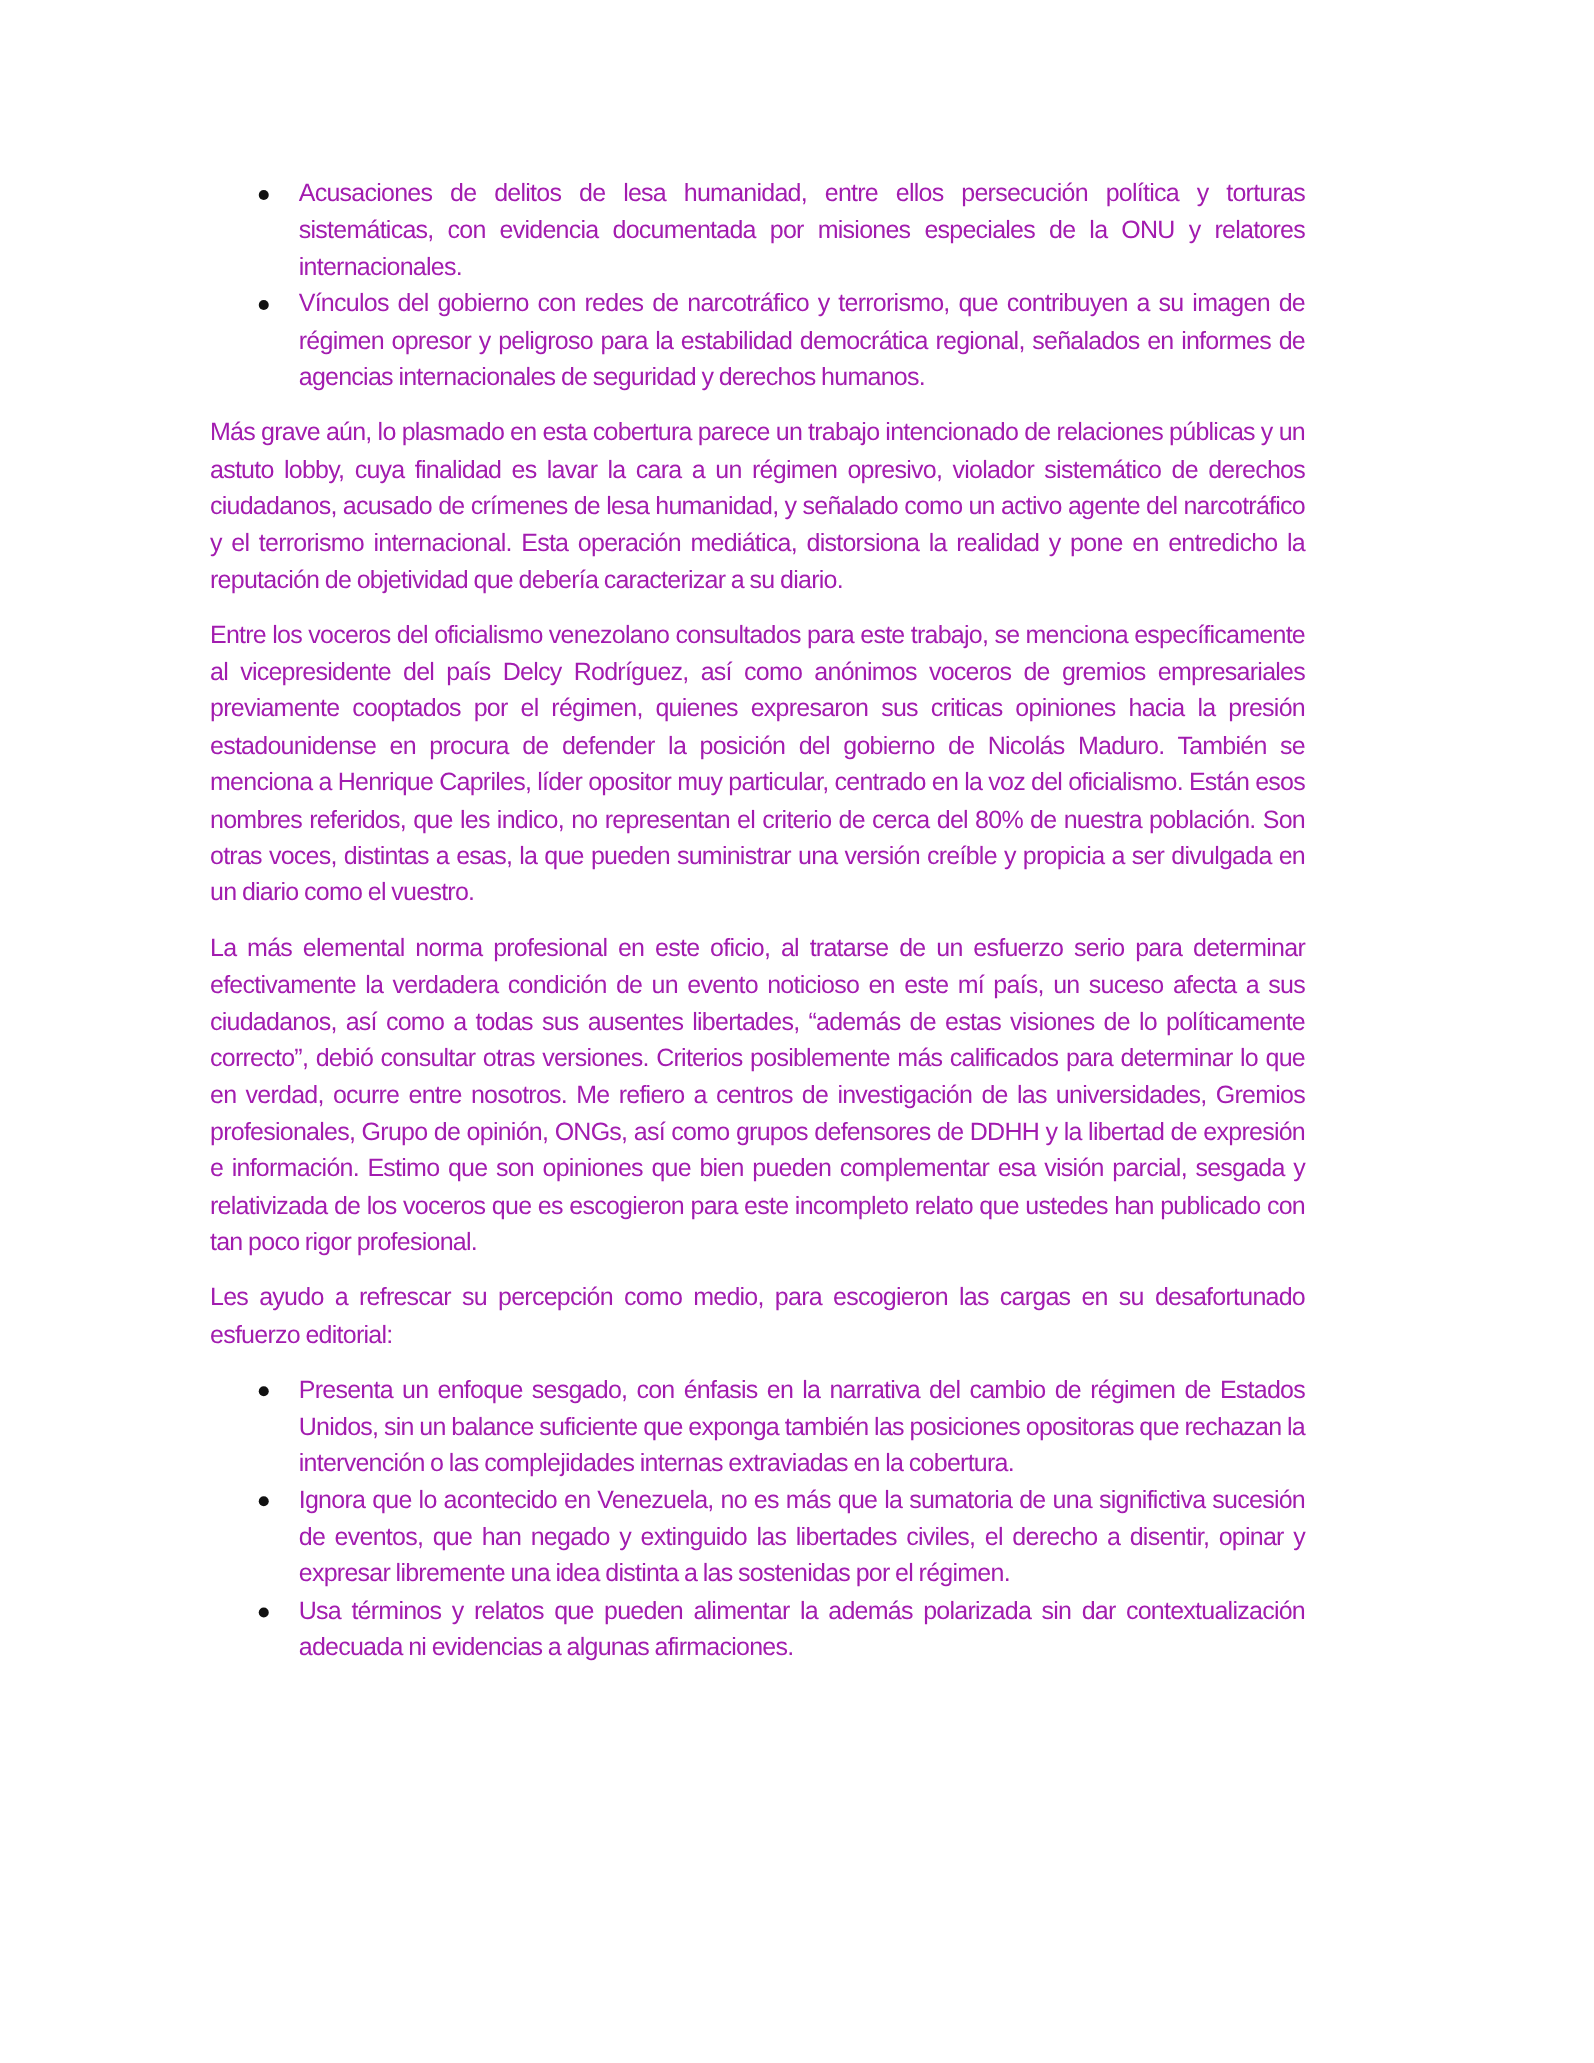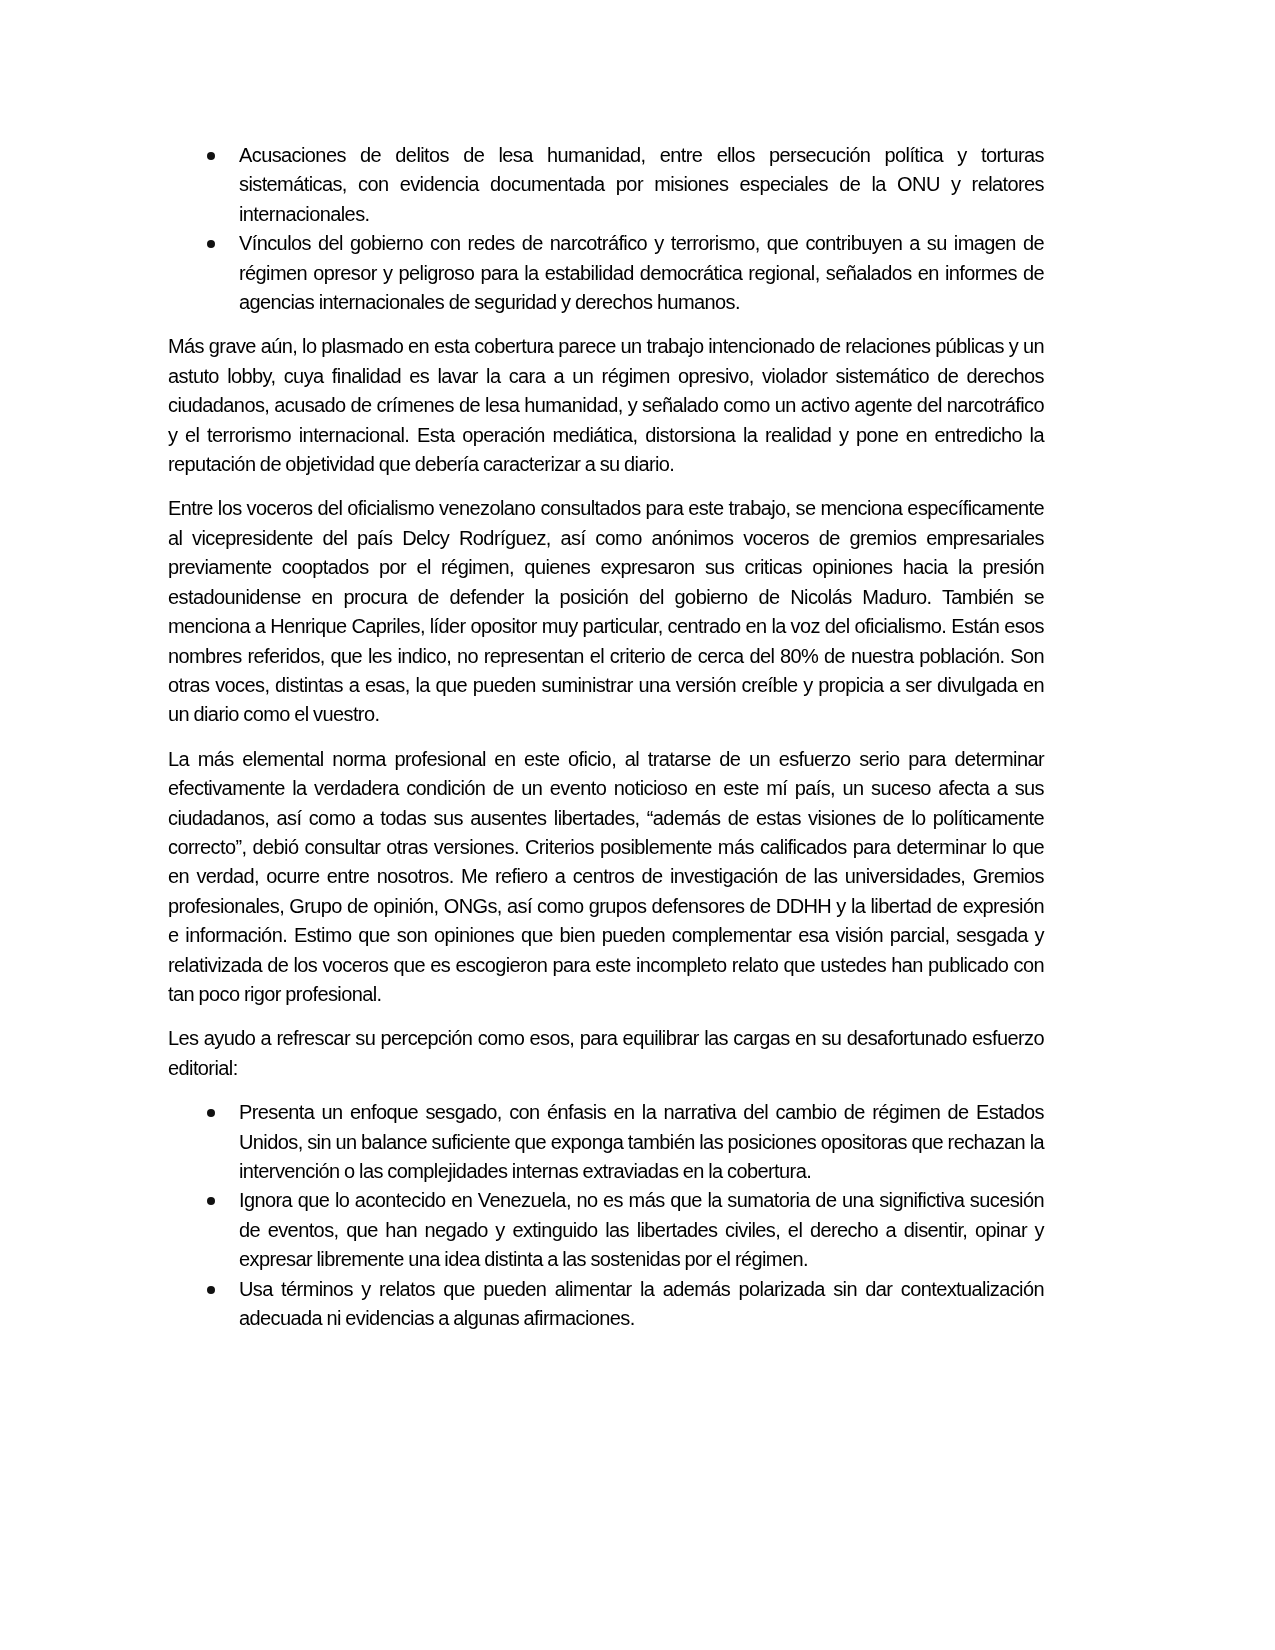--- a/index.html
+++ b/index.html
@@ -5,21 +5,21 @@
   html, body { margin: 0; padding: 0; background: #ffffff; }
   body { width: 1275px; height: 1650px; position: relative; overflow: hidden; }
   .page {
     position: absolute;
     left: 168px;
     top: 141px;
     width: 876px;
     font-family: "Liberation Sans", sans-serif;
     font-size: 20px;
     line-height: 29.4px;
-    color: #000000;
+    color: #a21caf;
     letter-spacing: -0.6px;
     word-spacing: -0.5px;
   }
   .para { text-align: justify; margin: 0 0 15px 0; }
   ul.bullets { list-style: none; margin: 0 0 15px 0; padding: 0; }
   ul.bullets li { position: relative; padding-left: 71px; text-align: justify; }
   .bullet-dot {
     position: absolute; left: 39px; top: 11px;
     width: 8px; height: 8px; border-radius: 50%; background: #111111;
   }
@@ -37,21 +37,21 @@
     </li>
     <li>
       <span class="bullet-dot"></span>
       <span>Vínculos del gobierno con redes de narcotráfico y terrorismo, que contribuyen a su imagen de régimen opresor y peligroso para la estabilidad democrática regional, señalados en informes de agencias internacionales de seguridad y derechos humanos.</span>
     </li>
   </ul>
 
   <p class="para">Más grave aún, lo plasmado en esta cobertura parece un trabajo intencionado de relaciones públicas y un astuto lobby, cuya finalidad es lavar la cara a un régimen opresivo, violador sistemático de derechos ciudadanos, acusado de crímenes de lesa humanidad, y señalado como un activo agente del narcotráfico y el terrorismo internacional. Esta operación mediática, distorsiona la realidad y pone en entredicho la reputación de objetividad que debería caracterizar a su diario.</p>
   <p class="para">Entre los voceros del oficialismo venezolano consultados para este trabajo, se menciona específicamente al vicepresidente del país Delcy Rodríguez, así como anónimos voceros de gremios empresariales previamente cooptados por el régimen, quienes expresaron sus criticas opiniones hacia la presión estadounidense en procura de defender la posición del gobierno de Nicolás Maduro. También se menciona a Henrique Capriles, líder opositor muy particular, centrado en la voz del oficialismo. Están esos nombres referidos, que les indico, no representan el criterio de cerca del 80% de nuestra población. Son otras voces, distintas a esas, la que pueden suministrar una versión creíble y propicia a ser divulgada en un diario como el vuestro.</p>
   <p class="para">La más elemental norma profesional en este oficio, al tratarse de un esfuerzo serio para determinar efectivamente la verdadera condición de un evento noticioso en este mí país, un suceso afecta a sus ciudadanos, así como a todas sus ausentes libertades, “además de estas visiones de lo políticamente correcto”, debió consultar otras versiones. Criterios posiblemente más calificados para determinar lo que en verdad, ocurre entre nosotros. Me refiero a centros de investigación de las universidades, Gremios profesionales, Grupo de opinión, ONGs, así como grupos defensores de DDHH y la libertad de expresión e información. Estimo que son opiniones que bien pueden complementar esa visión parcial, sesgada y relativizada de los voceros que es escogieron para este incompleto relato que ustedes han publicado con tan poco rigor profesional.</p>
-  <p class="para">Les ayudo a refrescar su percepción como esos, para equilibrar las cargas en su desafortunado esfuerzo editorial:</p>
+  <p class="para">Les ayudo a refrescar su percepción como medio, para escogieron las cargas en su desafortunado esfuerzo editorial:</p>
 
   <ul class="bullets second">
     <li>
       <span class="bullet-dot"></span>
       <span>Presenta un enfoque sesgado, con énfasis en la narrativa del cambio de régimen de Estados Unidos, sin un balance suficiente que exponga también las posiciones opositoras que rechazan la intervención o las complejidades internas extraviadas en la cobertura.</span>
     </li>
     <li>
       <span class="bullet-dot"></span>
       <span>Ignora que lo acontecido en Venezuela, no es más que la sumatoria de una significtiva sucesión de eventos, que han negado y extinguido las libertades civiles, el derecho a disentir, opinar y expresar libremente una idea distinta a las sostenidas por el régimen.</span>
     </li>

